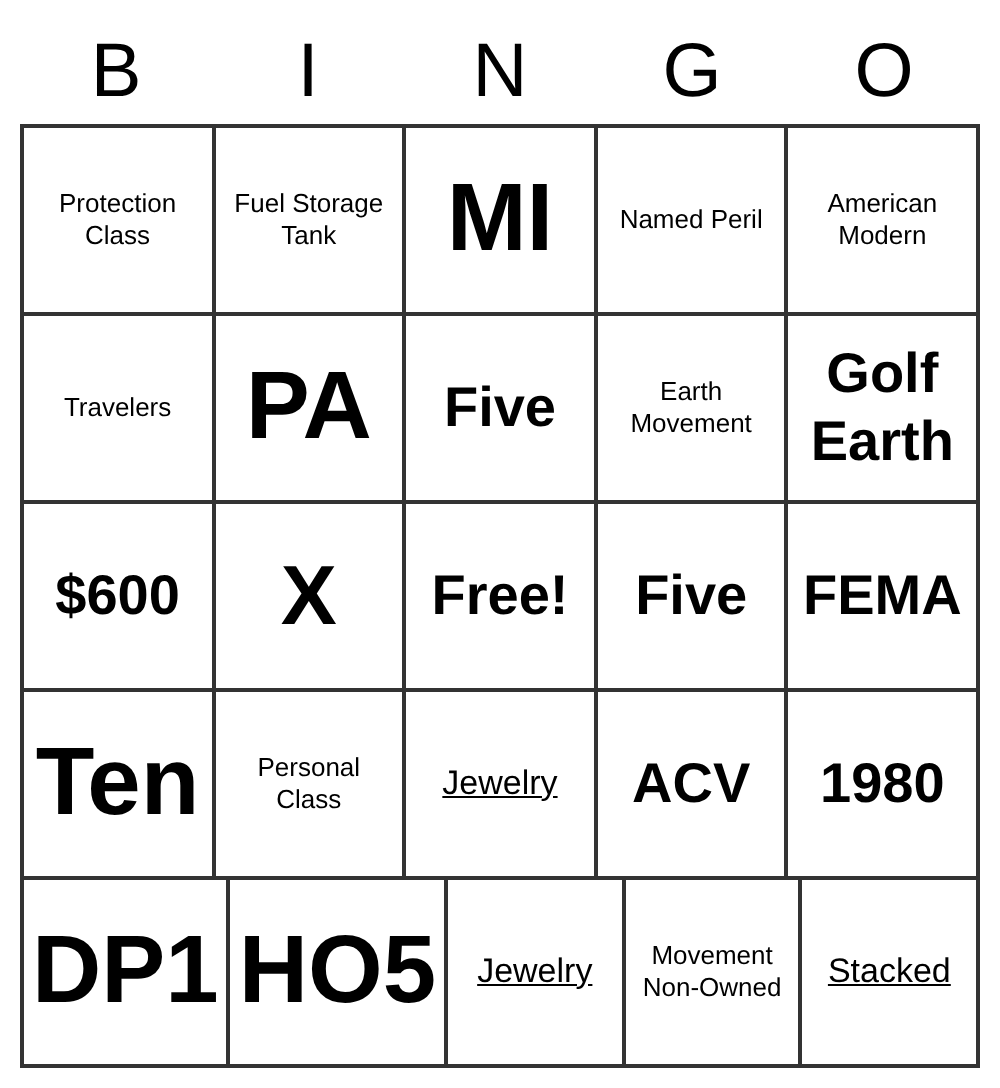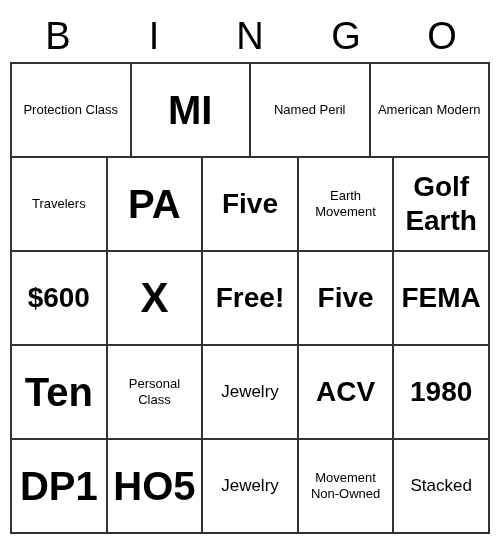--- a/index.html
+++ b/index.html
@@ -69,29 +69,30 @@
     .cell-text {
       line-height: 1.2;
     }
 
     .font-small {
       font-size: 13px;
     }
 
     .font-medium {
       font-size: 17px;
+      text-decoration: underline;
     }
 
     .font-large {
       font-size: 28px;
       font-weight: bold;
     }
 
     .font-xlarge {
-      font-size: 40px;
+      font-size: 48px;
       font-weight: bold;
     }
 
     .font-huge {
       font-size: 42px;
       font-weight: bold;
     }
   </style>
 </head>
 <body>
@@ -101,20 +102,23 @@
   <div class="bingo-header-letter">B</div>
       <div class="bingo-header-letter">I</div>
       <div class="bingo-header-letter">N</div>
       <div class="bingo-header-letter">G</div>
       <div class="bingo-header-letter">O</div>
     </div>
   <div class="bingo-grid">
   <div class="bingo-row">
         <div class="bingo-cell">
           <span class="cell-text font-small">Protection Class</span>
+        </div>
+        <div class="bingo-cell">
+          <span class="cell-text font-small">Fuel Storage Tank</span>
         </div>
         <div class="bingo-cell">
           <span class="cell-text font-xlarge">MI</span>
         </div>
         <div class="bingo-cell">
           <span class="cell-text font-small">Named Peril</span>
         </div>
         <div class="bingo-cell">
           <span class="cell-text font-small">American Modern</span>
         </div>

